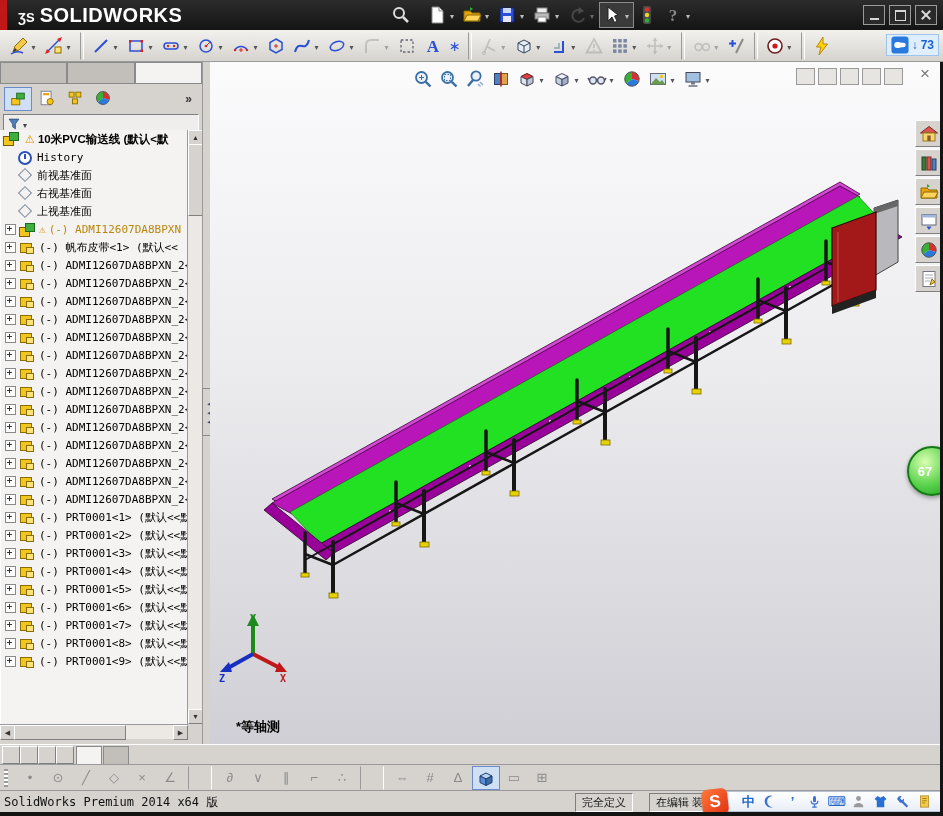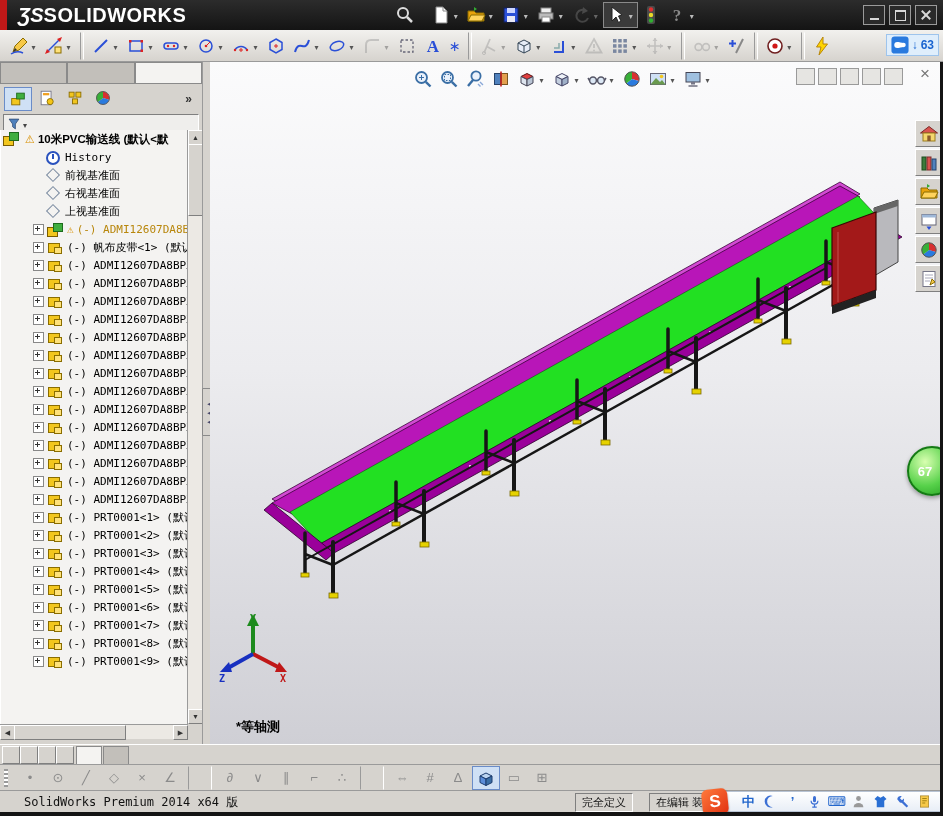--- a/index.html
+++ b/index.html
@@ -6,21 +6,21 @@
   #app{position:relative;width:943px;height:816px;background:#d6d3ce;overflow:hidden;
        font-family:"Liberation Sans","DejaVu Sans",sans-serif;font-size:12px;color:#111;}
   .abs{position:absolute;}
   
   .raised{border:1px solid;border-color:#ffffff #7f7f7f #7f7f7f #ffffff;background:#d6d3ce;}
   .sunken{border:1px solid;border-color:#7f7f7f #ffffff #ffffff #7f7f7f;background:#d6d3ce;}
   
   #titlebar{left:0;top:0;width:943px;height:30px;background:linear-gradient(#2c2c2c,#141414);display:flex;align-items:center;}
   #redstripe{position:absolute;left:0;top:0;width:7px;height:30px;background:#c01818;}
   #brand{display:flex;align-items:baseline;margin-left:18px;color:#fff;white-space:nowrap;}
-  #brand .mark{font-style:italic;font-weight:bold;font-size:20px;}
+  #brand .mark{font-weight:bold;font-size:13px;margin-right:5px;}
   #brand .nm{font-weight:bold;font-size:20px;letter-spacing:.5px;}
   #menubar{display:flex;margin-left:28px;}
   .menu-item{color:#e8e8e8;padding:4px 11px;cursor:default;white-space:nowrap;}
   #tb-search{margin-left:2px;}
   #titletools{display:flex;align-items:center;margin-left:10px;}
   .tbtn{display:inline-flex;align-items:center;justify-content:center;height:24px;padding:0 2px;border:1px solid transparent;position:relative;}
   .tbtn svg{width:20px;height:20px;}
   .tbtn .gly{font-size:14px;line-height:20px;}
   .tbtn .dd{width:9px;text-align:center;}
   .tbtn .dd::after{content:"▾";font-size:8px;color:#bbb;}
@@ -50,21 +50,21 @@
   #mgrrow{display:flex;align-items:center;height:26px;padding:2px 4px;gap:2px;}
   .mgrbtn{width:26px;height:22px;display:flex;align-items:center;justify-content:center;}
   .mgrbtn svg{width:18px;height:18px;}
   .mgrbtn.active{border:1px solid #6a8cc8;background:#cfe0f5;}
   #chev{margin-left:auto;font-weight:bold;color:#333;padding-right:6px;}
   #filterrow{margin:0 3px;height:18px;display:flex;align-items:center;background:#efeeec;border:1px solid;border-color:#7f7f7f #ffffff #ffffff #7f7f7f;padding-left:3px;gap:2px;}
   #filterrow svg{width:14px;height:14px;}
   #filterrow .dd::after{content:"▾";font-size:8px;color:#444;}
   
   #tree{position:absolute;left:0;top:68px;width:188px;height:594px;background:#f4f3f1;overflow:hidden;border-left:1px solid #fff;}
-  .trow{display:flex;align-items:center;height:18px;padding-left:32px;white-space:nowrap;font-family:"DejaVu Sans Mono","Liberation Mono",monospace;font-size:11px;color:#000;}
+  .trow{display:flex;align-items:center;height:18px;padding-left:4px;white-space:nowrap;font-family:"DejaVu Sans Mono","Liberation Mono",monospace;font-size:11px;color:#000;}
   .trow.root{padding-left:2px;font-family:"Liberation Sans","DejaVu Sans",sans-serif;font-weight:bold;font-size:11.5px;}
   .trow.gold .tlabel{color:#b8860b;}
   .plusbox{width:9px;height:9px;flex:none;border:1px solid #888;background:#fff;margin-right:3px;position:relative;}
   .plusbox::before{content:"";position:absolute;left:1px;top:3px;width:5px;height:1px;background:#333;}
   .plusbox::after{content:"";position:absolute;left:3px;top:1px;width:1px;height:5px;background:#333;}
   .trow:not(.hasplus) .tico{margin-left:12px;}
   .trow.root .tico{margin-left:0;width:18px;height:15px;}
   .tico{width:16px;height:13px;position:relative;flex:none;margin-right:4px;}
   .ico-asmroot::before,.ico-asm::before{content:"";position:absolute;left:0;top:4px;width:9px;height:8px;background:#f2c61e;border:1px solid #7a5c00;}
   .ico-asmroot::after,.ico-asm::after{content:"";position:absolute;left:6px;top:0;width:8px;height:7px;background:#3fae3f;border:1px solid #1d6b1d;}
@@ -115,21 +115,21 @@
   .btab{padding:1px 12px;margin-right:1px;border:1px solid #8a8a8a;border-bottom:none;background:#c2bfba;font-size:11px;height:16px;line-height:15px;}
   .btab.active{background:#f4f3f1;font-weight:bold;text-decoration:underline;}
   
   #snapbar{left:0;top:764px;width:943px;height:26px;background:#d6d3ce;border-top:1px solid #9a9a9a;display:flex;align-items:center;padding-left:4px;box-sizing:border-box;}
   #snaphandle{width:4px;height:18px;margin-right:8px;background:repeating-linear-gradient(180deg,#9a9a9a 0 2px,#fff 2px 4px);}
   #snapbar .tbtn{height:22px;min-width:22px;color:#8b8b8b;}
   #snapbar .gly{font-size:13px;color:#8b8b8b;}
   #snapbar .tbtn.pressed{border:1px solid #6a8cc8;background:#cfe0f5;}
   
   #statusbar{left:0;top:790px;width:943px;height:22px;background:#d6d3ce;border-top:1px solid #9a9a9a;display:flex;align-items:center;}
-  #statusleft{margin-left:24px;font-size:12px;font-family:"DejaVu Sans Mono","Liberation Mono",monospace;}
+  #statusleft{margin-left:4px;font-size:12px;font-family:"DejaVu Sans Mono","Liberation Mono",monospace;}
   #statusboxes{position:absolute;left:575px;display:flex;gap:16px;}
   .statbox{padding:1px 6px;font-size:11px;white-space:nowrap;}
   #sogoubar{position:absolute;right:0;top:791px;height:21px;width:230px;background:linear-gradient(#ffffff,#e8eef6);border:1px solid #b8c4d4;border-radius:3px 0 0 3px;display:flex;align-items:center;gap:5px;padding-left:26px;box-sizing:border-box;}
   #sogous{position:absolute;left:-12px;top:-3px;width:26px;height:26px;background:linear-gradient(140deg,#ff7a3c,#e03010);border-radius:6px;color:#fff;font-weight:bold;font-size:17px;text-align:center;line-height:25px;transform:rotate(-6deg);box-shadow:0 1px 2px rgba(0,0,0,.4);}
   .trayit{display:flex;align-items:center;justify-content:center;width:17px;height:18px;font-size:13px;font-weight:bold;}
   .trayit svg{width:15px;height:15px;}
   #blackbottom{left:0;top:812px;width:943px;height:4px;background:#141414;}
   #rightedge{left:940px;top:62px;width:3px;height:750px;background:#141414;}
 </style>
 </head>
@@ -689,21 +689,21 @@
           <use href="#s-flash" xlink:href="#s-flash"></use>
         </svg>
 
     </span>
     </div>
   <div id="perfbadge" class="abs">
     <svg>
         <use href="#s-cam"></use>
       </svg>
     <span class="cnt">↓</span>
-    <span class="cnt">63</span>
+    <span class="cnt">73</span>
   </div>
 
   <div id="leftpanel" class="abs">
     <div id="paneltabs">
 
     <span class="ptab"></span>
         <span class="ptab"></span>
         <span class="ptab active"></span>
       </div>
     <div id="mgrrow">

